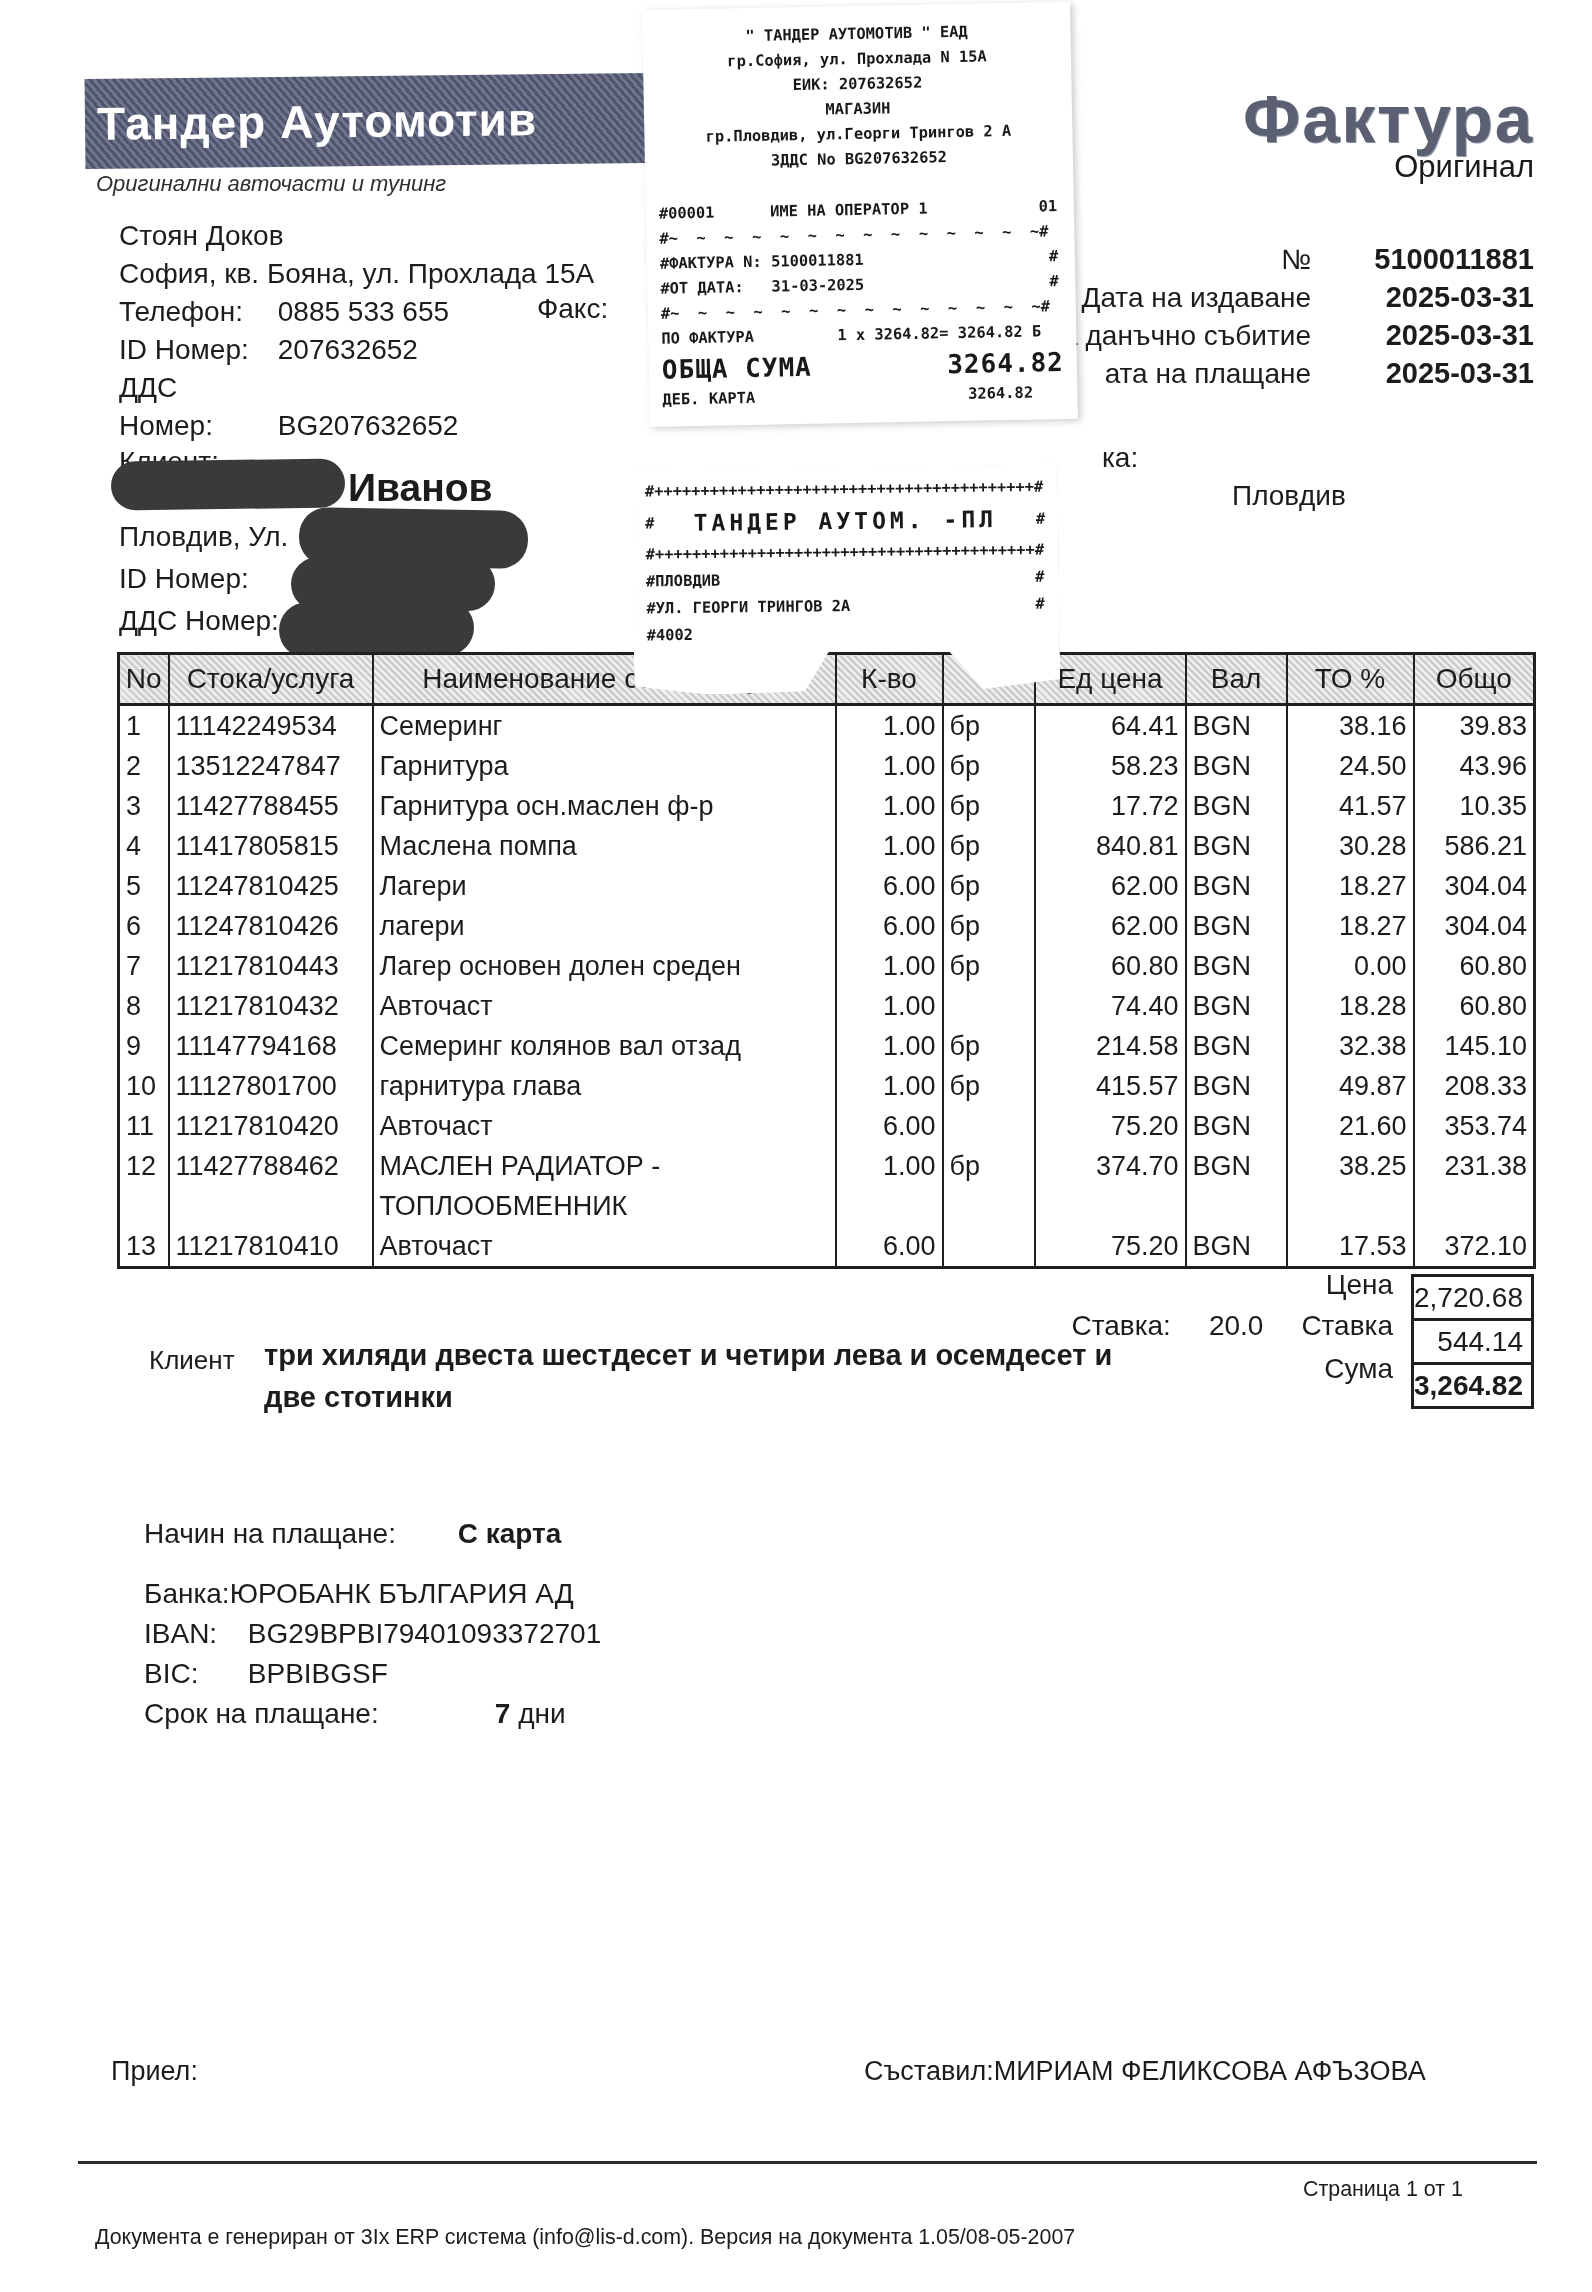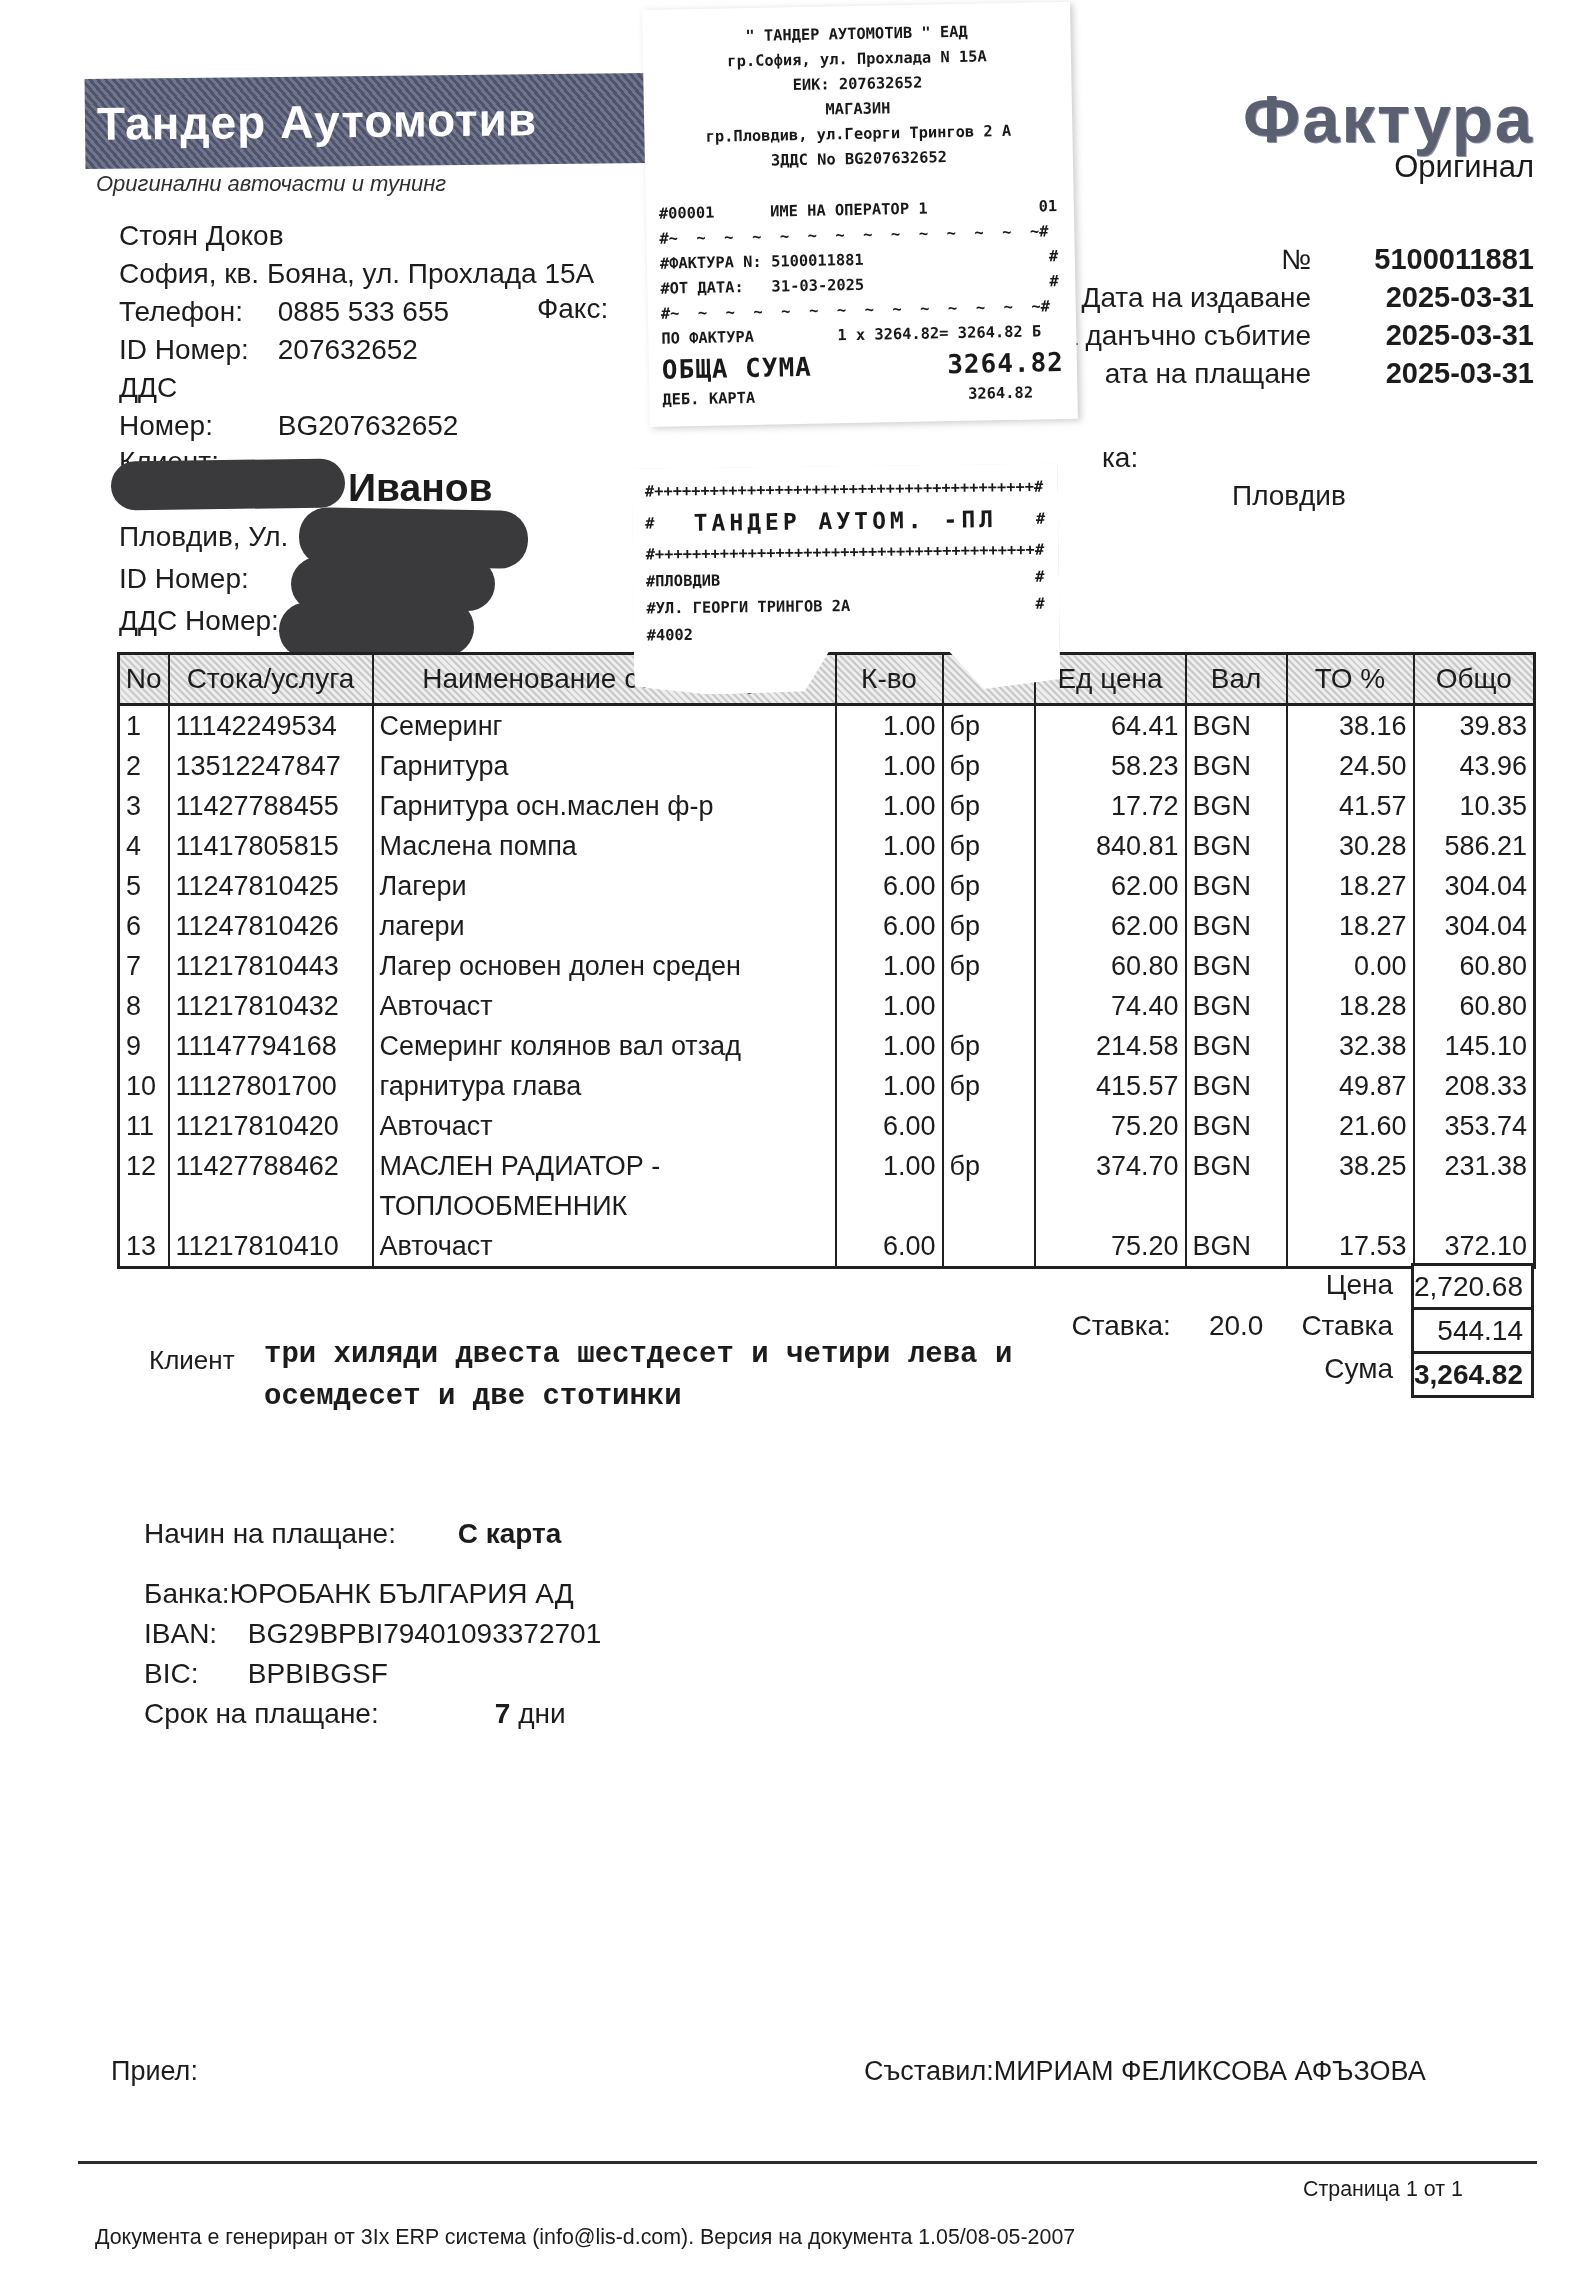--- a/index.html
+++ b/index.html
@@ -64,28 +64,28 @@
   .c-qty{padding-right:12px;}
   .c-price{padding-right:10px;}
   .c-to{padding-right:18px;}
   .c-total{padding-right:10px;}
   .c-unit{padding-left:14px;}
   .c-cur{padding-left:8px;}
   
   .tot-boxes{position:absolute;left:1411px;top:1261px;width:123px;z-index:2;}
   .tbox{border:3px solid #202020;margin-top:-3px;height:41px;line-height:41px;text-align:right;
     padding-right:8px;font-size:28px;background:#fff;}
-  .tbox:first-child{margin-top:2px;}
+  .tbox:first-child{margin-top:13px;}
   .tbox.bold{font-weight:bold;}
   .lab-cena{position:absolute;left:1234px;top:1269px;width:159px;text-align:right;font-size:28px;}
   .row-rate{position:absolute;left:856px;top:1310px;width:537px;display:flex;justify-content:flex-end;
     gap:38px;font-size:28px;}
   .lab-suma{position:absolute;left:1234px;top:1353px;width:159px;text-align:right;font-size:28px;}
   .slovom{position:absolute;left:149px;top:1345px;font-size:26px;}
-  .inwords{position:absolute;left:264px;top:1334px;width:856px;font-size:29px;font-weight:bold;line-height:42px;font-family:Liberation Mono, monospace;}
+  .inwords{position:absolute;left:264px;top:1334px;width:856px;font-size:29px;font-weight:bold;line-height:42px;}
   
   .payment{position:absolute;left:144px;top:1518px;font-size:28px;}
   .payment .row{height:40px;}
   .payment .gap{height:20px;}
   .pm-lbl{display:inline-block;width:306px;}
   .ib-lbl{display:inline-block;width:96px;}
   .term-lbl{display:inline-block;width:343px;}
   .bold{font-weight:bold;}
   
   .sig-received{position:absolute;left:111px;top:2056px;font-size:27px;}

